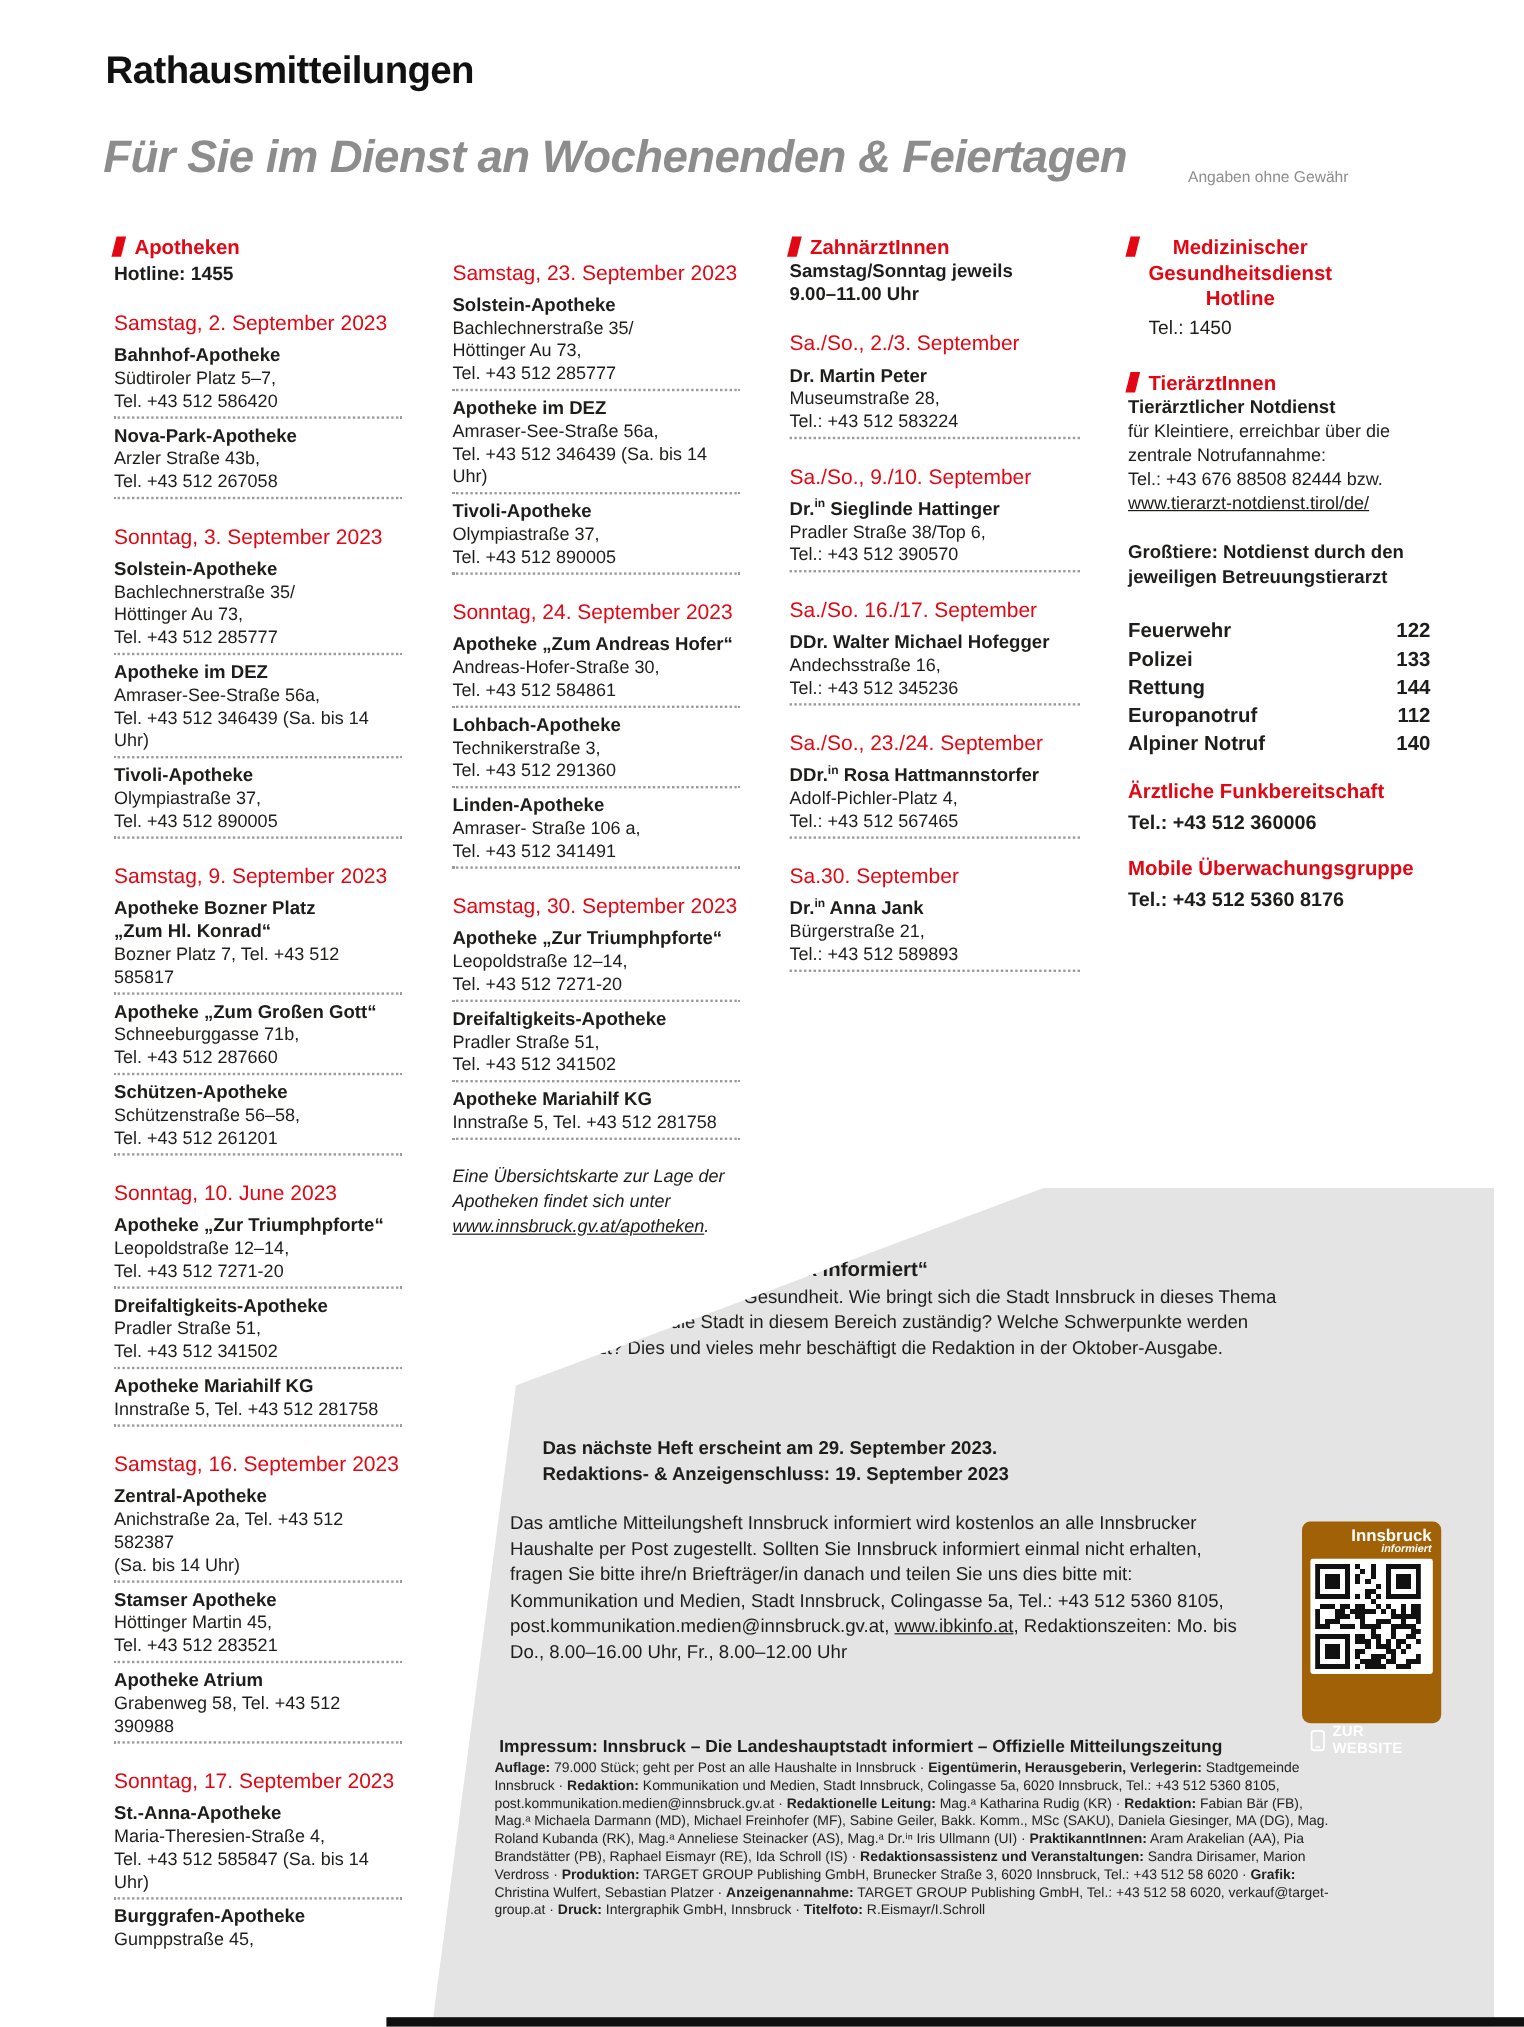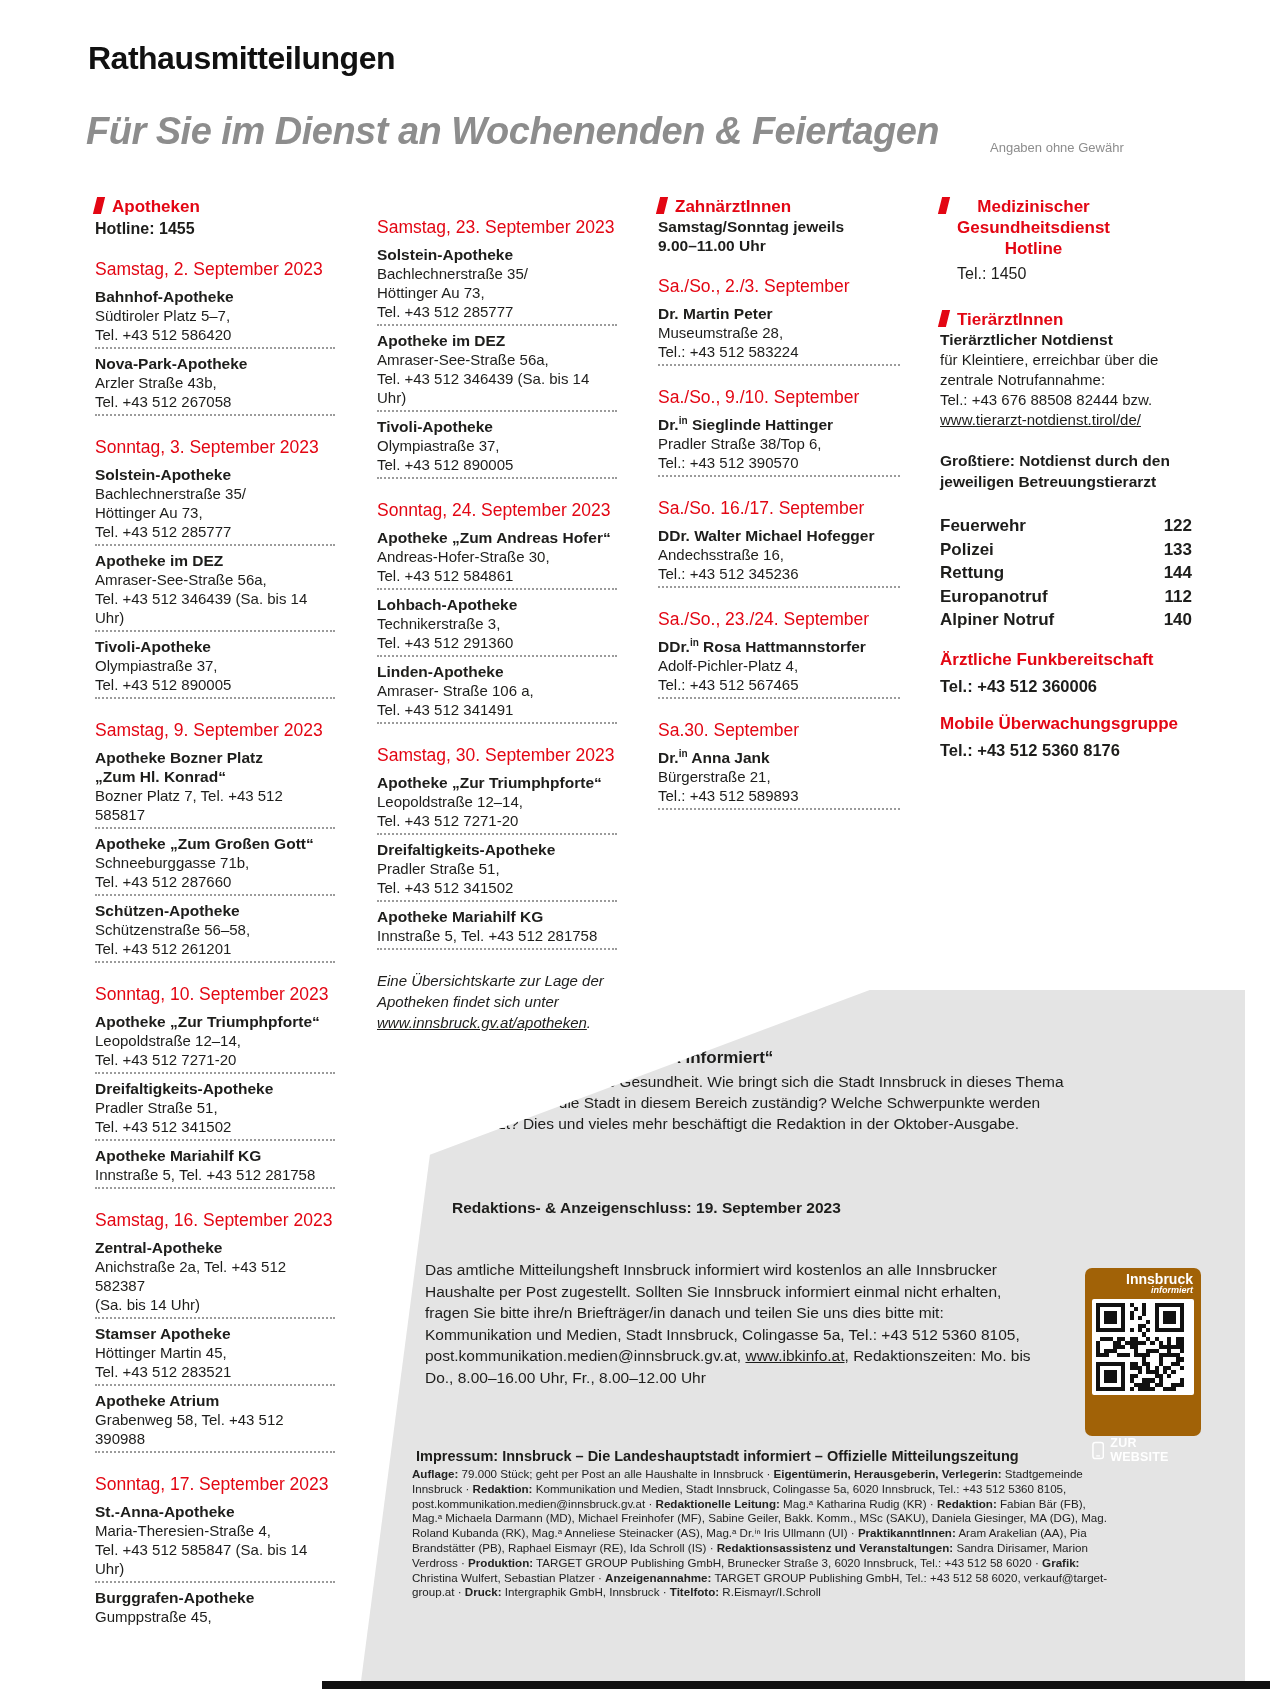--- a/index.html
+++ b/index.html
@@ -141,21 +141,21 @@
         </div>
         <div class="sep"></div>
         <div class="entry">
           <div class="name">Schützen-Apotheke</div>
           <div>Schützenstraße 56–58,</div>
           <div>Tel. +43 512 261201</div>
         </div>
         <div class="sep"></div>
       </div>
       <div class="group">
-        <div class="dateh">Sonntag, 10. September 2023</div>
+        <div class="dateh">Sonntag, 10. June 2023</div>
         <div class="entry">
           <div class="name">Apotheke „Zur Triumphpforte“</div>
           <div>Leopoldstraße 12–14,</div>
           <div>Tel. +43 512 7271-20</div>
         </div>
         <div class="sep"></div>
         <div class="entry">
           <div class="name">Dreifaltigkeits-Apotheke</div>
           <div>Pradler Straße 51,</div>
           <div>Tel. +43 512 341502</div>
@@ -387,20 +387,21 @@
       <div class="funktel">Tel.: +43 512 5360 8176</div>
     </div>
 </div>
 
 <div class="graybox">
   <div class="okt">
     <div class="okth">Im Oktober im „Innsbruck informiert“</div>
     <div>Wir alle wünschen uns Gesundheit. Wie bringt sich die Stadt Innsbruck in dieses Thema ein? Wofür ist die Stadt in diesem Bereich zuständig? Welche Schwerpunkte werden gesetzt? Dies und vieles mehr beschäftigt die Redaktion in der Oktober-Ausgabe.</div>
   </div>
   <div class="heft">
+    <div>Das nächste Heft erscheint am 29. September 2023.</div>
     <div>Redaktions- &amp; Anzeigenschluss: 19. September 2023</div>
   </div>
   <div class="dist">
     <span>Das amtliche Mitteilungsheft Innsbruck informiert wird kostenlos an alle Innsbrucker Haushalte per Post zugestellt. Sollten Sie Innsbruck informiert einmal nicht erhalten, fragen Sie bitte ihre/n Briefträger/in danach und teilen Sie uns dies bitte mit: Kommunikation und Medien, Stadt Innsbruck, Colingasse 5a, Tel.: +43 512 5360 8105, post.kommunikation.medien@innsbruck.gv.at, </span><span class="lnk">www.ibkinfo.at</span><span>, Redaktionszeiten: Mo. bis Do., 8.00–16.00 Uhr, Fr., 8.00–12.00 Uhr</span>
   </div>
 
   <div class="qrwidget">
     <div class="qrhead">
       <div class="qrbrand1">Innsbruck</div>
       <div class="qrbrand2">informiert</div>

